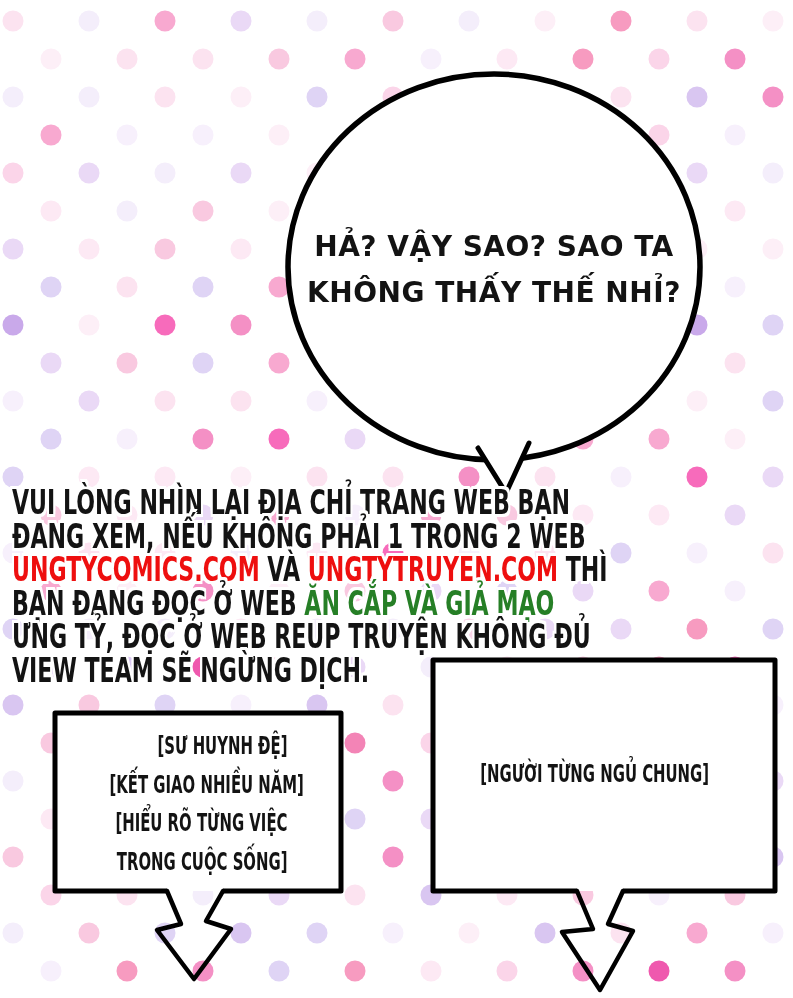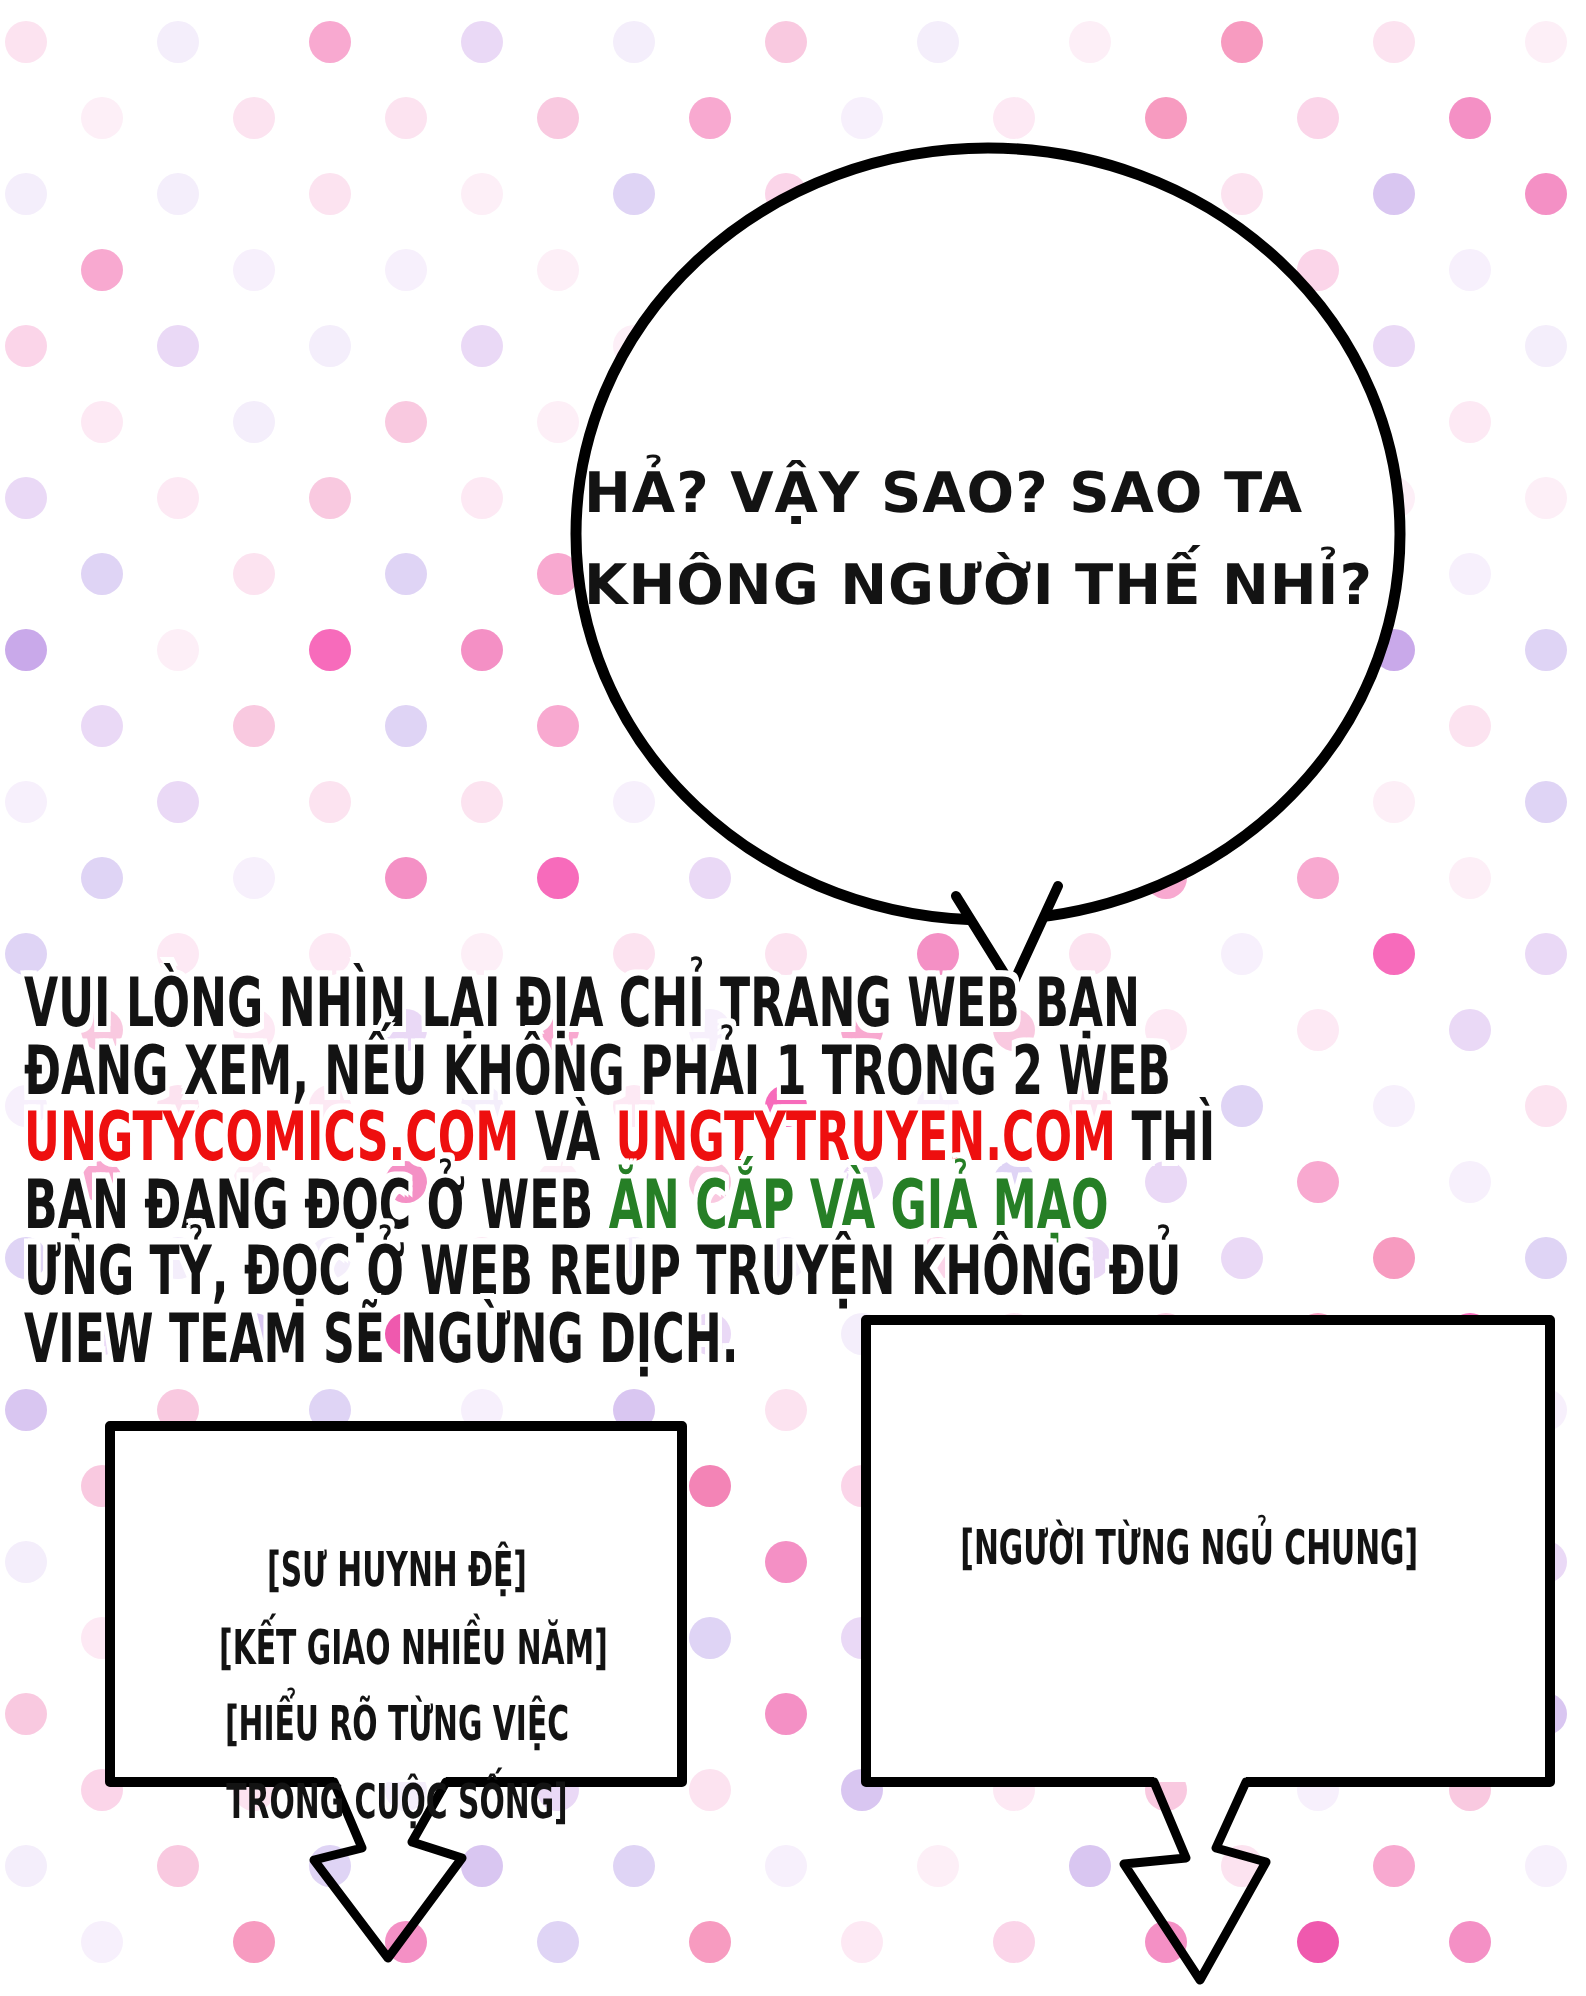--- a/index.html
+++ b/index.html
@@ -4,36 +4,36 @@
 <style>
   html,body{margin:0;padding:0;background:#ffffff;}
   #canvas{
     position:relative;width:793px;height:998px;overflow:hidden;background:#ffffff;
     font-family:"DejaVu Sans","Liberation Sans",sans-serif;
   }
   #art{position:absolute;left:0;top:0;}
   .txt{position:absolute;white-space:nowrap;color:var(--c-ink,#111);}
   
   #bubble-text{
-    left:292px;top:224px;width:404px;
+    left:292px;top:224px;width:404px;text-align:center;
     font-size:28px;font-weight:bold;letter-spacing:.5px;line-height:46px;
   }
   
   #note{
     left:12px;top:486px;font-size:34px;font-weight:bold;line-height:33.5px;
     transform:scaleX(0.65);transform-origin:left top;
     text-shadow:3px 0 0 #fff,-3px 0 0 #fff,0 3px 0 #fff,0 -3px 0 #fff,
       2px 2px 0 #fff,-2px 2px 0 #fff,2px -2px 0 #fff,-2px -2px 0 #fff,
       3px 3px 0 #fff,-3px -3px 0 #fff,3px -3px 0 #fff,-3px 3px 0 #fff;
   }
   .red{color:var(--c-red,#ee0f0f);}
   .green{color:var(--c-green,#267f26);}
   
   .caption{font-weight:bold;text-align:center;}
-  #caption-left{left:55px;top:766px;width:287px;}
+  #caption-left{left:55px;top:727px;width:287px;text-align:right;}
   #caption-left .squeeze{font-size:24px;line-height:38.5px;}
   #caption-right{left:415px;top:755px;width:343px;}
   #caption-right .squeeze{font-size:24px;line-height:39px;}
   .squeeze{display:block;transform:scaleX(0.62);transform-origin:center top;}
 </style>
 </head>
 <body>
 
 <div id="canvas">
 
@@ -320,21 +320,21 @@
 
     <path d="M167,891 L55,891 L55,713 L341,713 L341,891 L223,891" fill="#fff" stroke="#000" stroke-width="5" stroke-linejoin="round"></path>
     <path d="M223,891 L206,921 L231,929 L194,979 L157,930 L181,924 L167,891" fill="none" stroke="#000" stroke-width="4.5" stroke-linejoin="round" stroke-linecap="round"></path>
 
     <path d="M577,891 L433,891 L433,660 L775,660 L775,891 L623,891" fill="#fff" stroke="#000" stroke-width="5" stroke-linejoin="round"></path>
     <path d="M623,891 L608,924 L633,931 L600,990 L562,932 L593,929 L577,891" fill="none" stroke="#000" stroke-width="4.5" stroke-linejoin="round" stroke-linecap="round"></path>
   </svg>
 
   <div id="bubble-text" class="txt">
     <div>HẢ? VẬY SAO? SAO TA</div>
-    <div>KHÔNG NGƯỜI THẾ NHỈ?</div>
+    <div>KHÔNG THẤY THẾ NHỈ?</div>
   </div>
 
   <div id="note" class="txt">
     <div>VUI LÒNG NHÌN LẠI ĐỊA CHỈ TRANG WEB BẠN</div>
     <div>ĐANG XEM, NẾU KHÔNG PHẢI 1 TRONG 2 WEB</div>
     <div><span class="red">UNGTYCOMICS.COM</span><span> VÀ </span><span class="red">UNGTYTRUYEN.COM</span><span> THÌ</span></div>
     <div><span>BẠN ĐANG ĐỌC Ở WEB </span><span class="green">ĂN CẮP VÀ GIẢ MẠO</span></div>
     <div>ƯNG TỶ, ĐỌC Ở WEB REUP TRUYỆN KHÔNG ĐỦ</div>
     <div>VIEW TEAM SẼ NGỪNG DỊCH.</div>
   </div>

